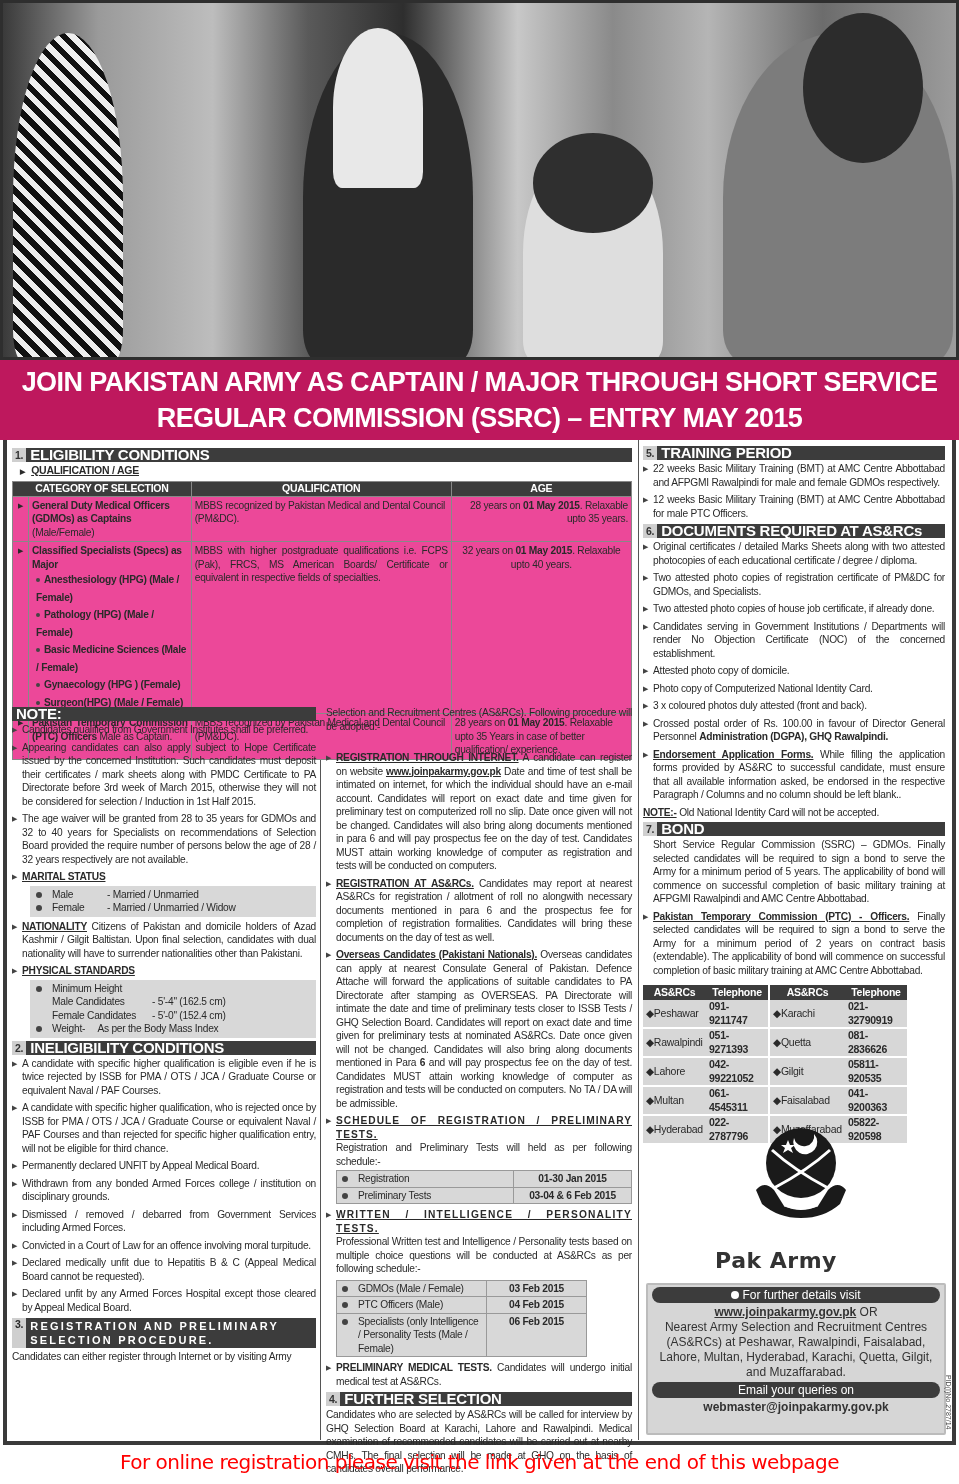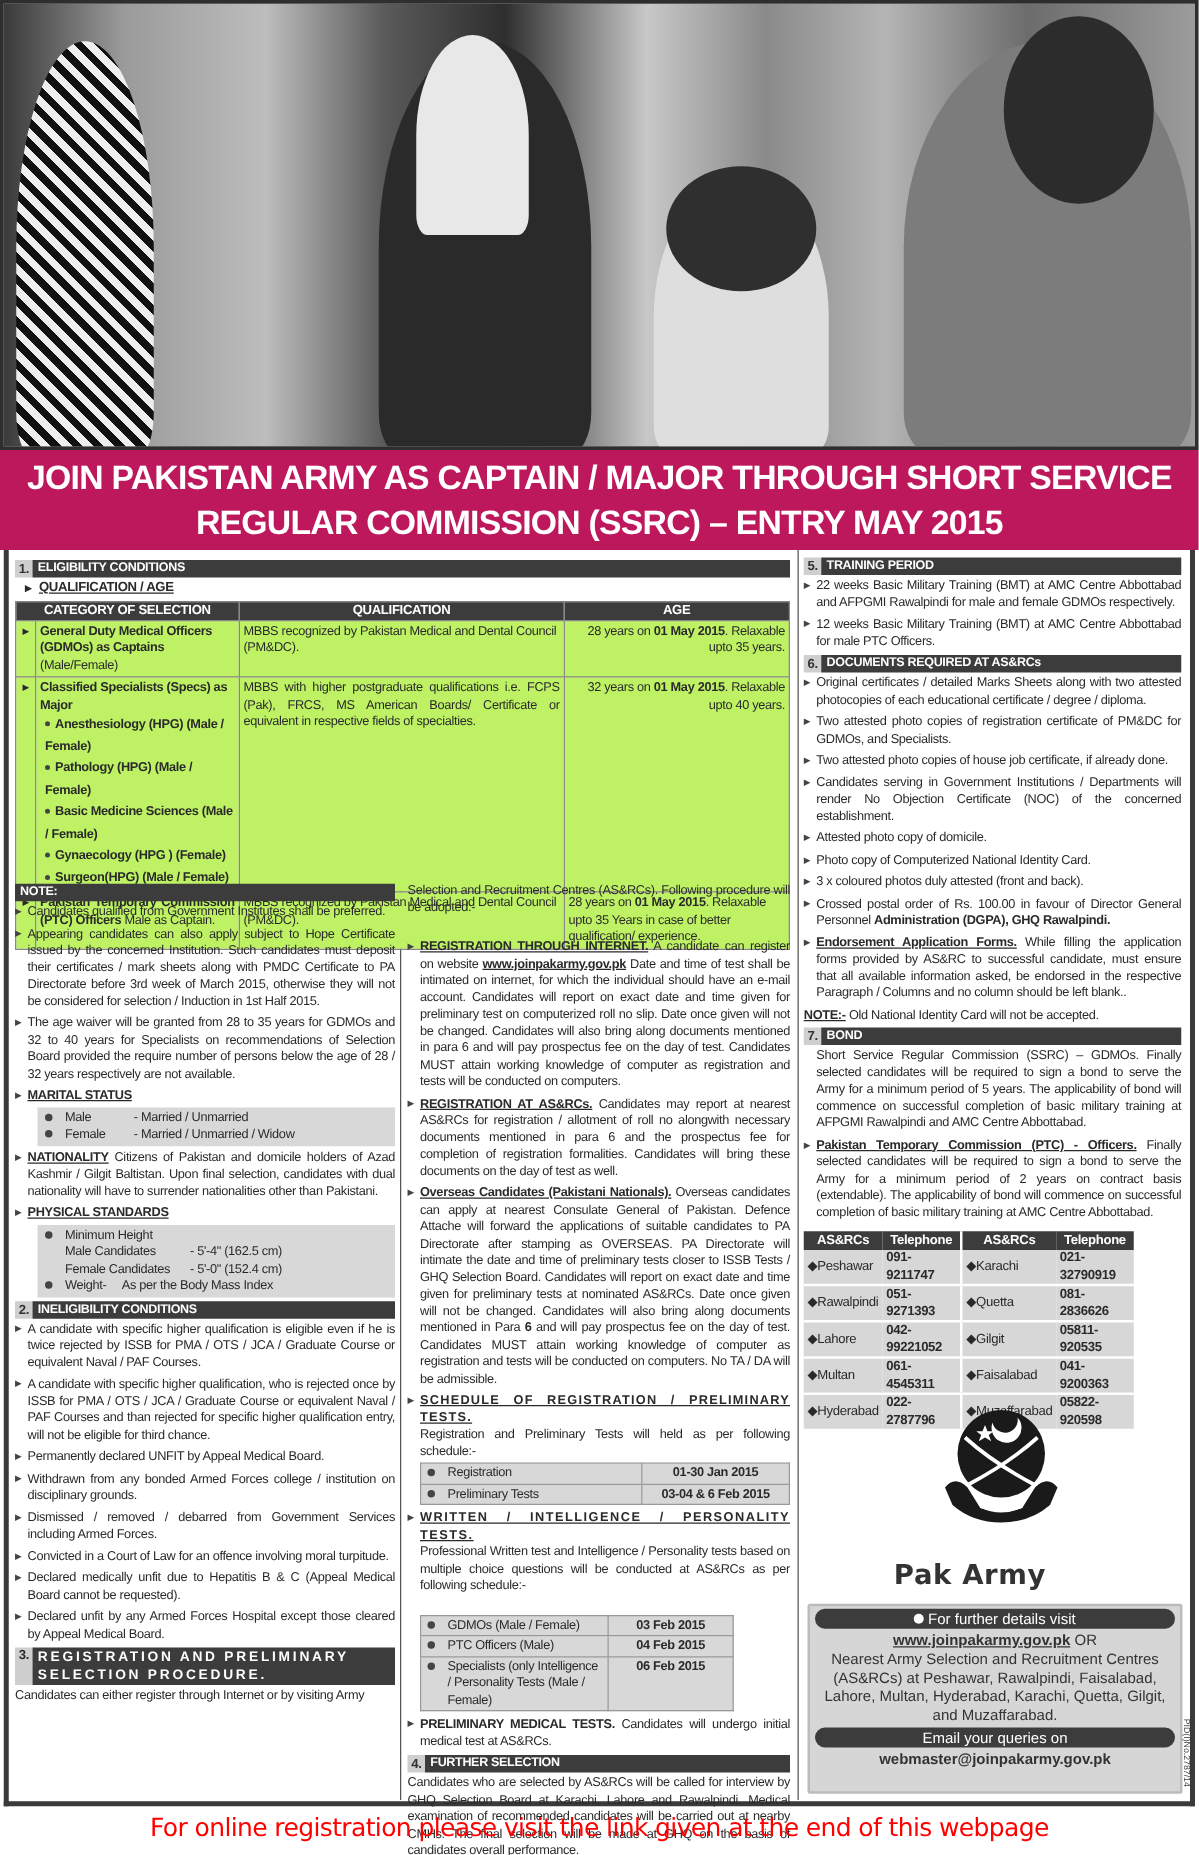--- a/index.html
+++ b/index.html
@@ -23,31 +23,31 @@
   }
   .frame {
     position: absolute; left: 3px; top: 440px; width: 953px; height: 1005px;
     border: 4px solid #3a3a3a; border-top: none; background: #fff;
   }
   .col { position: absolute; font-size: 10.2px; line-height: 13.5px; letter-spacing: -0.25px; }
   .sec-head {
     display: flex; align-items: center; height: 14px; margin: 1px 0 2px 0;
   }
   .sec-head .num { background: #cfcfcf; color: #333; font-weight: bold; padding: 0 3px; height: 14px; line-height: 14px; font-size: 10.5px; }
-  .sec-head .label { flex: 1; background: #3c3c3c; color: #fff; font-weight: bold; padding-left: 4px; height: 14px; line-height: 14px; font-size: 10px; }
+  .sec-head .label { flex: 1; background: #3c3c3c; color: #fff; font-weight: bold; padding-left: 4px; height: 14px; line-height: 14px; font-size: 15px; }
   .sub-head { font-weight: bold; text-decoration: underline; font-size: 10.5px; margin: 2px 0 2px 8px; }
   .bullet { position: relative; padding-left: 10px; margin-bottom: 4px; text-align: justify; }
   .bullet::before { content: "\25B6"; position: absolute; left: 0; top: 0; font-size: 7px; color: #444; }
   .bu { font-weight: bold; text-decoration: underline; }
   .b { font-weight: bold; }
   .grey-box { background: #d8d8d8; margin: 2px 0 3px 18px; padding: 2px 6px; }
   .dot { display: inline-block; width: 6px; height: 6px; background: #444; border-radius: 50%; margin-right: 10px; vertical-align: middle; }
   table { border-collapse: collapse; width: 100%; }
   .qtable th { background: #3c3c3c; color: #fff; font-size: 10.5px; height: 15px; border: 1px solid #888; }
-  .qtable td { background: #bef264; border: 1px solid #888; vertical-align: top; padding: 2px 3px; font-size: 10.2px; line-height: 13.5px; }
+  .qtable td { background: #ec4899; border: 1px solid #888; vertical-align: top; padding: 2px 3px; font-size: 10.2px; line-height: 13.5px; }
   .qtable td.arrow { width: 16px; text-align: center; font-size: 7px; }
   .sched td { background: #d8d8d8; border: 1px solid #999; padding: 1px 5px; font-size: 10.2px; }
   .sched td.date { font-weight: bold; text-align: center; width: 40%; }
   .tel th { background: #3c3c3c; color: #fff; font-size: 10.5px; height: 15px; padding: 0 4px; }
   .tel td { background: #d7d7d7; border-bottom: 2px solid #fff; font-size: 10.5px; padding: 0 3px; height: 15px; }
   .tel td.num { font-weight: bold; }
   .tel .sep { border-left: 2px solid #fff; }
   .logo { position: absolute; left: 744px; top: 1120px; width: 114px; height: 100px; }
   .pak-army { position: absolute; left: 696px; top: 1248px; width: 160px; text-align: center; font-size: 22px; font-weight: bold; font-family: "DejaVu Sans", sans-serif; color: #333; letter-spacing: 0.5px; }
   .contact-box { position: absolute; left: 646px; top: 1283px; width: 300px; height: 152px; background: #d6d6d6; border-radius: 2px; border: 2px solid #bcbcbc; text-align: center; }
@@ -104,21 +104,21 @@
         <b>Classified Specialists (Specs) as Major</b>
         <div style="font-weight:bold;padding-left:4px;line-height:17.5px;">
           <div><span class="dot" style="width:4px;height:4px;margin-right:4px;"></span><span>Anesthesiology (HPG) (Male / Female)</span></div>
           <div><span class="dot" style="width:4px;height:4px;margin-right:4px;"></span><span>Pathology (HPG) (Male / Female)</span></div>
           <div><span class="dot" style="width:4px;height:4px;margin-right:4px;"></span><span>Basic Medicine Sciences (Male / Female)</span></div>
           <div><span class="dot" style="width:4px;height:4px;margin-right:4px;"></span><span>Gynaecology (HPG ) (Female)</span></div>
           <div><span class="dot" style="width:4px;height:4px;margin-right:4px;"></span><span>Surgeon(HPG) (Male / Female)</span></div>
         </div>
       </td>
       <td style="text-align:justify;">MBBS with higher postgraduate qualifications i.e. FCPS (Pak), FRCS, MS American Boards/ Certificate or equivalent in respective fields of specialties.</td>
-      <td style="text-align:right;"><span>32 years on </span><b>01 May 2015</b><span>. Relaxable upto 40 years.</span></td>
+      <td style="text-align:center;"><span>32 years on </span><b>01 May 2015</b><span>. Relaxable upto 40 years.</span></td>
     </tr>
     <tr>
       <td class="arrow">▶</td>
       <td style="text-align:justify;"><b>Pakistan Temporary Commission (PTC) Officers</b><span> Male as Captain.</span></td>
       <td>MBBS recognized by Pakistan Medical and Dental Council (PM&amp;DC).</td>
       <td><span>28 years on </span><b>01 May 2015</b><span>. Relaxable upto 35 Years in case of better qualification/ experience.</span></td>
     </tr>
   </tbody>
     </table>
 </div>
@@ -180,21 +180,21 @@
           <td><span class="dot"></span><span>Registration</span></td>
           <td class="date">01-30 Jan 2015</td>
         </tr>
     <tr>
           <td><span class="dot"></span><span>Preliminary Tests</span></td>
           <td class="date">03-04 &amp; 6 Feb 2015</td>
         </tr>
   </tbody>
     </table>
   <div class="bullet" style="margin-bottom:1px;"><span class="bu" style="letter-spacing:1.2px;">WRITTEN / INTELLIGENCE / PERSONALITY TESTS.</span><br><span>Professional Written test and Intelligence / Personality tests based on multiple choice questions will be conducted at AS&amp;RCs as per following schedule:-</span></div>
-  <table class="sched" style="margin:16px 0 4px 10px;width:251px;">
+  <table class="sched" style="margin:4px 0 4px 10px;width:251px;">
     <tbody>
         <tr>
           <td><span class="dot"></span><span>GDMOs (Male / Female)</span></td>
           <td class="date">03 Feb 2015</td>
         </tr>
     <tr>
           <td><span class="dot"></span><span>PTC Officers (Male)</span></td>
           <td class="date">04 Feb 2015</td>
         </tr>
     <tr>

